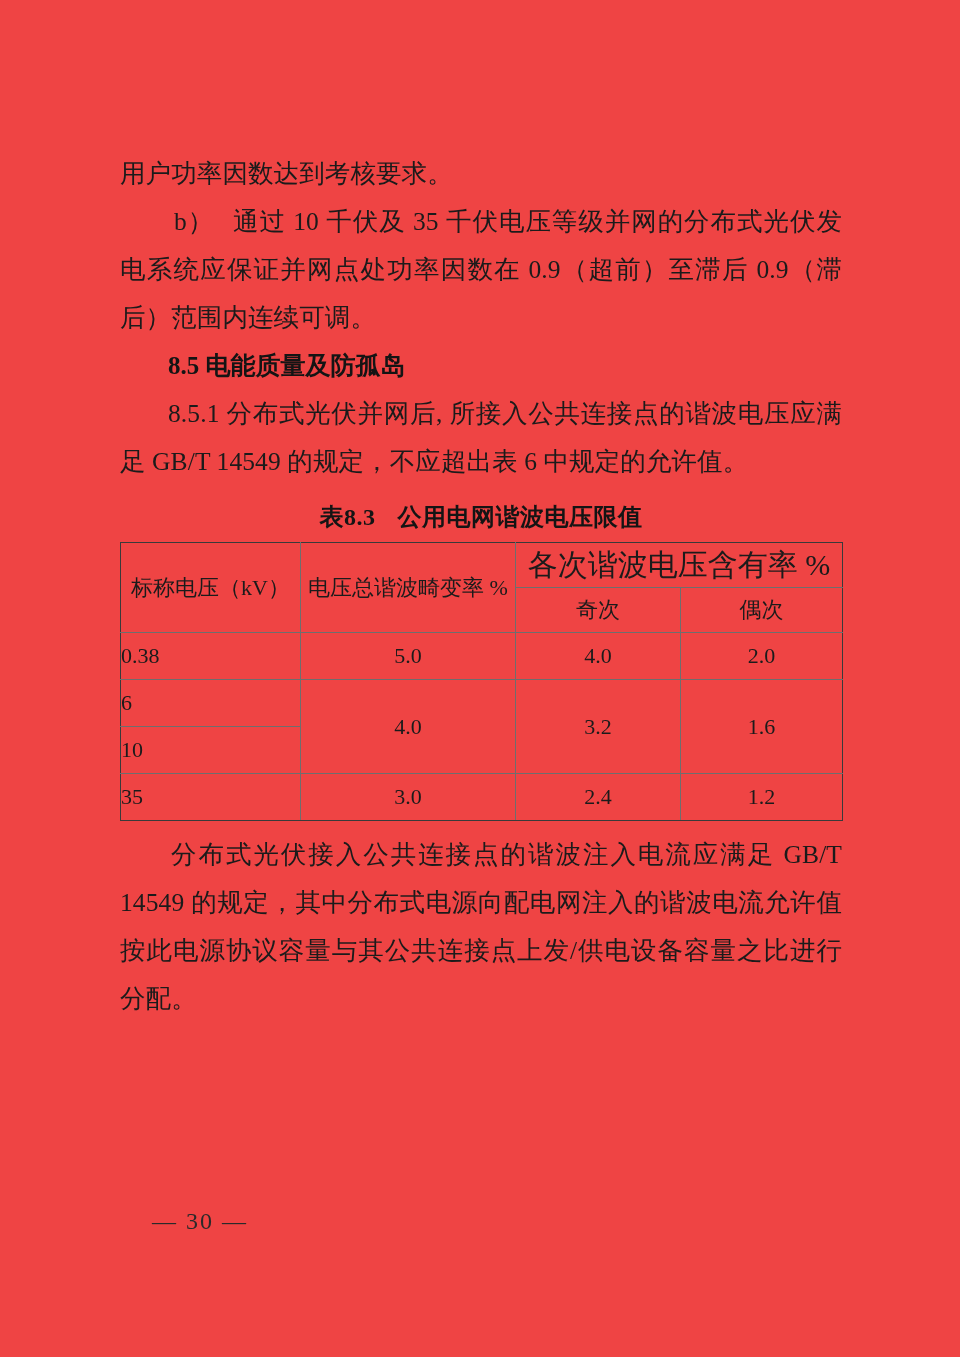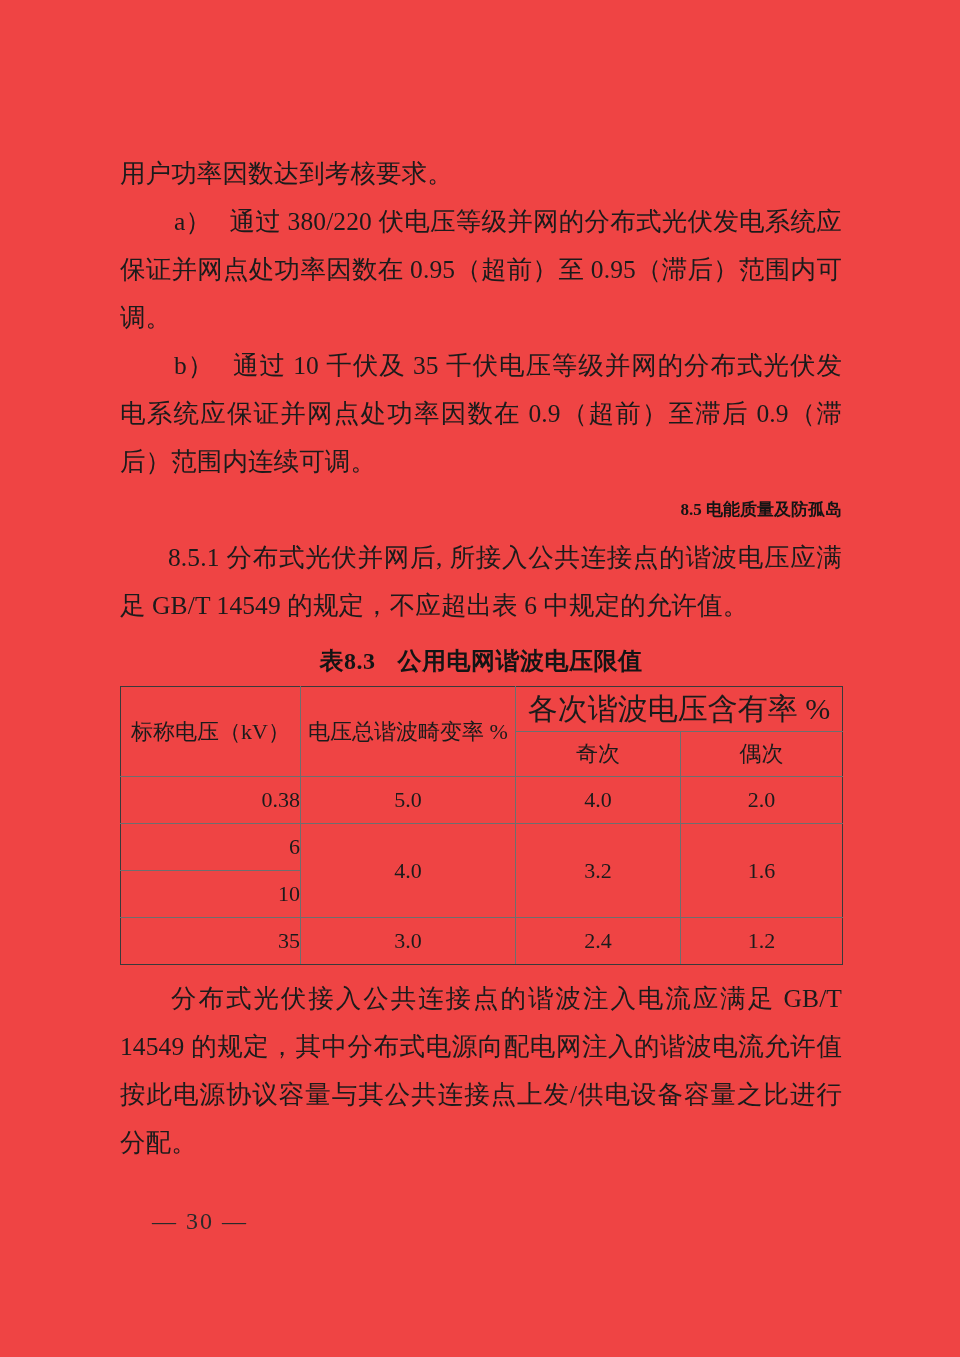--- a/index.html
+++ b/index.html
@@ -36,27 +36,26 @@
     margin: 0 0 0 0;
     letter-spacing: 0.1px;
     color: #1b1b1b;
   }
   .para.flush { text-indent: 0; }
   .para.indent1 { text-indent: 51px; }
   .para.indent-list { text-indent: 54px; }
   .para.heading-ind { text-indent: 48px; }
 
   .heading {
-    font-size: 17px;
+    font-size: 25px;
     line-height: 48px;
     text-indent: 48px;
     margin: 0;
     font-weight: 600;
     color: #141414;
-    text-align: right;
   }
   .spacer-m { height: 10px; }
 
   
   .table-caption {
     font-size: 24px;
     line-height: 42px;
     text-align: center;
     font-weight: 600;
     color: #141414;
@@ -112,21 +111,21 @@
   }
   .td-val {
     height: 46px;
     text-align: center;
     font-size: 22px;
     padding: 0 6px;
     margin-left: 24px;
   }
   .td-first {
     height: 46px;
-    text-align: right;
+    text-align: left;
     padding-left: 42px;
     font-size: 22px;
   }
   .td-merge {
     text-align: center;
     font-size: 22px;
   }
 
   
   .page-number {
@@ -140,21 +139,20 @@
   }
 </style>
 </head>
 <body>
 
 <div class="page">
   <div class="content">
 
     <p class="para flush">用户功率因数达到考核要求。</p>
 
-    <p class="para indent-list"><span>a）</span><span style="display:inline-block;width:18px"></span><span>通过 380/220 伏电压等级并网的分布式光伏发电系统应保证并网点处功率因数在 0.95（超前）至 0.95（滞后）范围内可调。</span></p>
 
     <p class="para indent-list"><span>b）</span><span style="display:inline-block;width:18px"></span><span>通过 10 千伏及 35 千伏电压等级并网的分布式光伏发电系统应保证并网点处功率因数在 0.9（超前）至滞后 0.9（滞后）范围内连续可调。</span></p>
 
     <p class="heading">8.5  电能质量及防孤岛</p>
 
     <p class="para heading-ind">8.5.1 分布式光伏并网后, 所接入公共连接点的谐波电压应满足 GB/T 14549 的规定，不应超出表 6 中规定的允许值。</p>
 
     <div class="table-caption"><span class="capnum">表8.3</span><span style="display:inline-block;width:22px"></span><span>公用电网谐波电压限值</span></div>
 
     <table class="harmonics">

